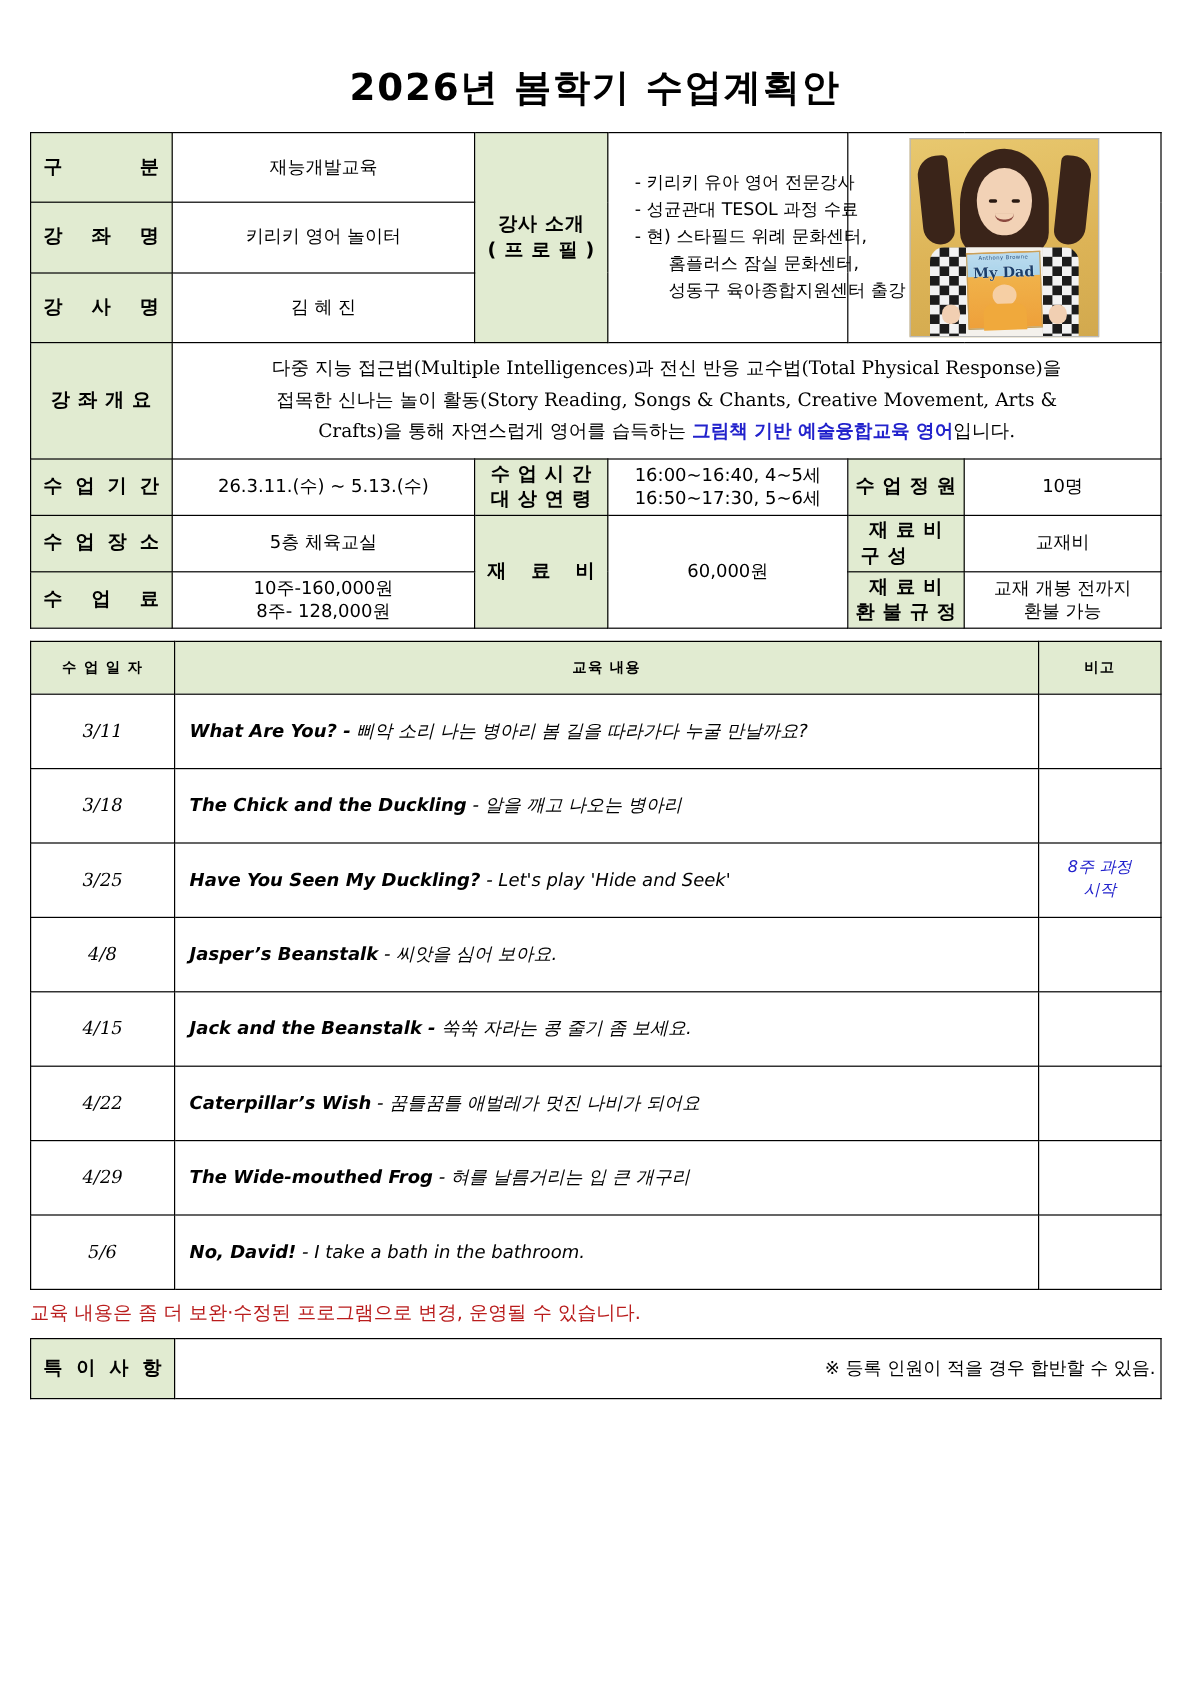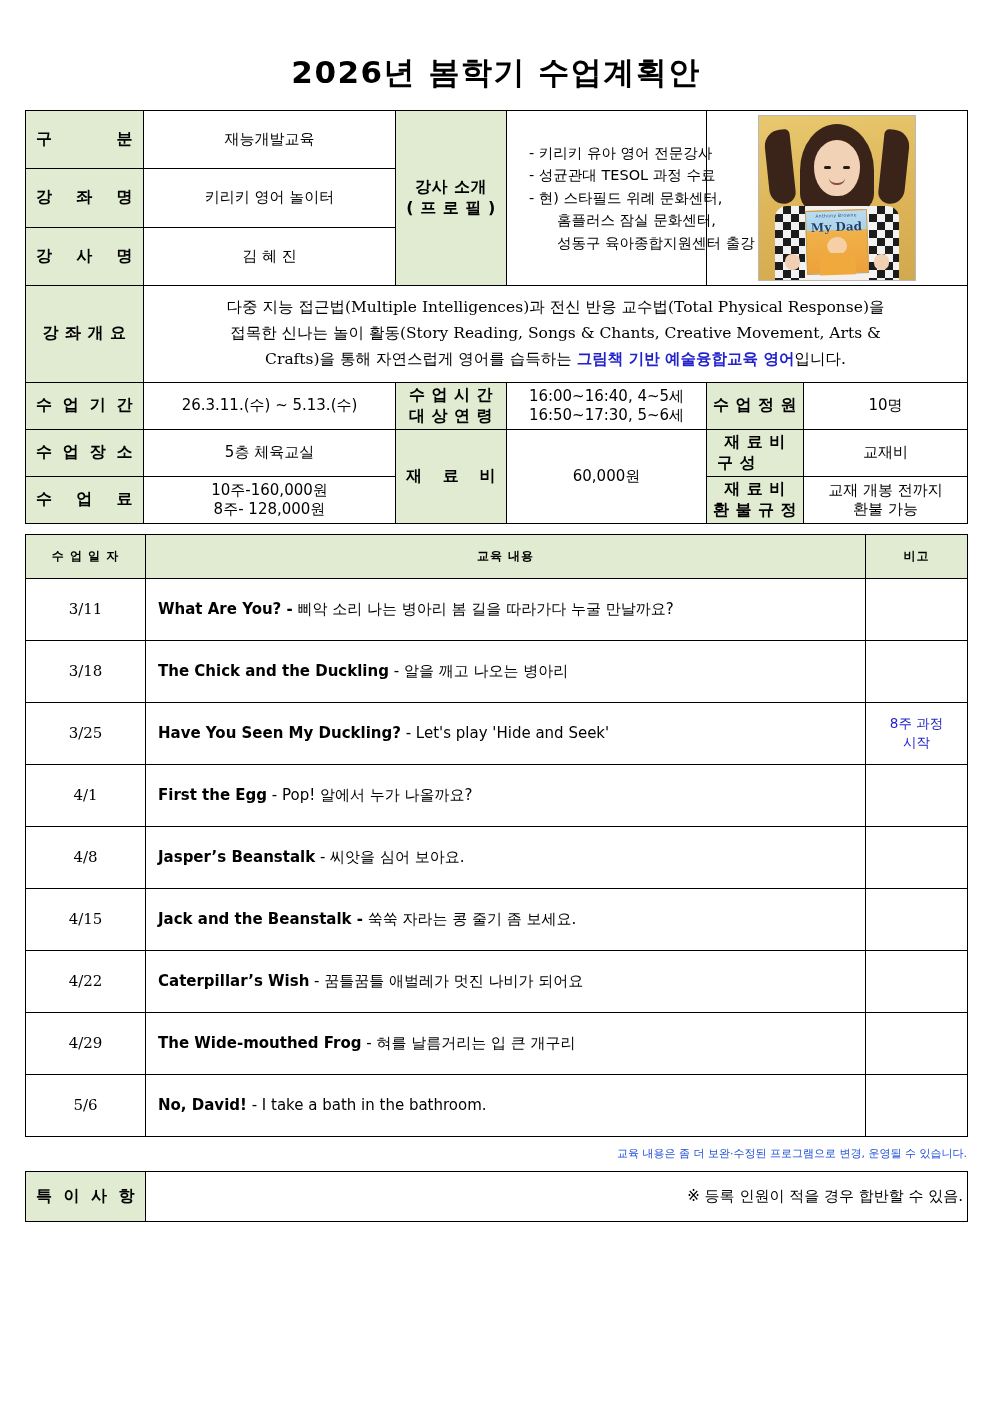--- a/index.html
+++ b/index.html
@@ -160,42 +160,42 @@
 
   
   .sched-tbl { margin-top: 10px; }
   .sched-tbl th {
     background: #e1ebd1;
     font-weight: bold;
     font-size: 12px;
     height: 44px;
     letter-spacing: 1px;
   }
-  .sched-tbl td { height: 62px; }
+  .sched-tbl td { height: 62px; font-style: italic; }
   .sched-date { font-size: 15px; font-family: "DejaVu Serif", serif; }
   .sched-content {
     text-align: left;
     padding-left: 12px;
     font-size: 15px;
     font-family: "DejaVu Sans", sans-serif;
   }
   .sched-content b { font-weight: bold; }
   .sched-remark {
     font-size: 13.5px;
     color: #2222cc;
     line-height: 1.45;
     font-family: "DejaVu Sans", sans-serif;
     margin-top: 16px;
   }
 
   
   .disclaimer {
-    text-align: right;
-    color: #1d4ed8;
-    font-size: 11px;
+    text-align: left;
+    color: #b91c1c;
+    font-size: 16px;
     padding: 9px 0 10px;
     font-family: "DejaVu Sans", sans-serif;
   }
 
   
   .notes-tbl td { height: 50px; }
   .notes-text {
     text-align: right;
     padding-left: 12px;
     font-size: 15px;
@@ -395,25 +395,20 @@
         </tr>
         <tr>
           <td class="sched-date">3/25</td>
           <td class="sched-content"><b>Have You Seen My Duckling?</b><span> - Let's play 'Hide and Seek'</span></td>
           <td class="sched-remark">
             <div>8주 과정</div>
             <div>시작</div>
           </td>
         </tr>
         <tr>
-          <td class="sched-date">4/1</td>
-          <td class="sched-content"><b>First the Egg</b><span> - Pop! 알에서 누가 나올까요?</span></td>
-          <td class="sched-remark"></td>
-        </tr>
-        <tr>
           <td class="sched-date">4/8</td>
           <td class="sched-content"><b>Jasper’s Beanstalk</b><span> - 씨앗을 심어 보아요.</span></td>
           <td class="sched-remark"></td>
         </tr>
         <tr>
           <td class="sched-date">4/15</td>
           <td class="sched-content"><b>Jack and the Beanstalk -</b><span> 쑥쑥 자라는 콩 줄기 좀 보세요.</span></td>
           <td class="sched-remark"></td>
         </tr>
         <tr>

